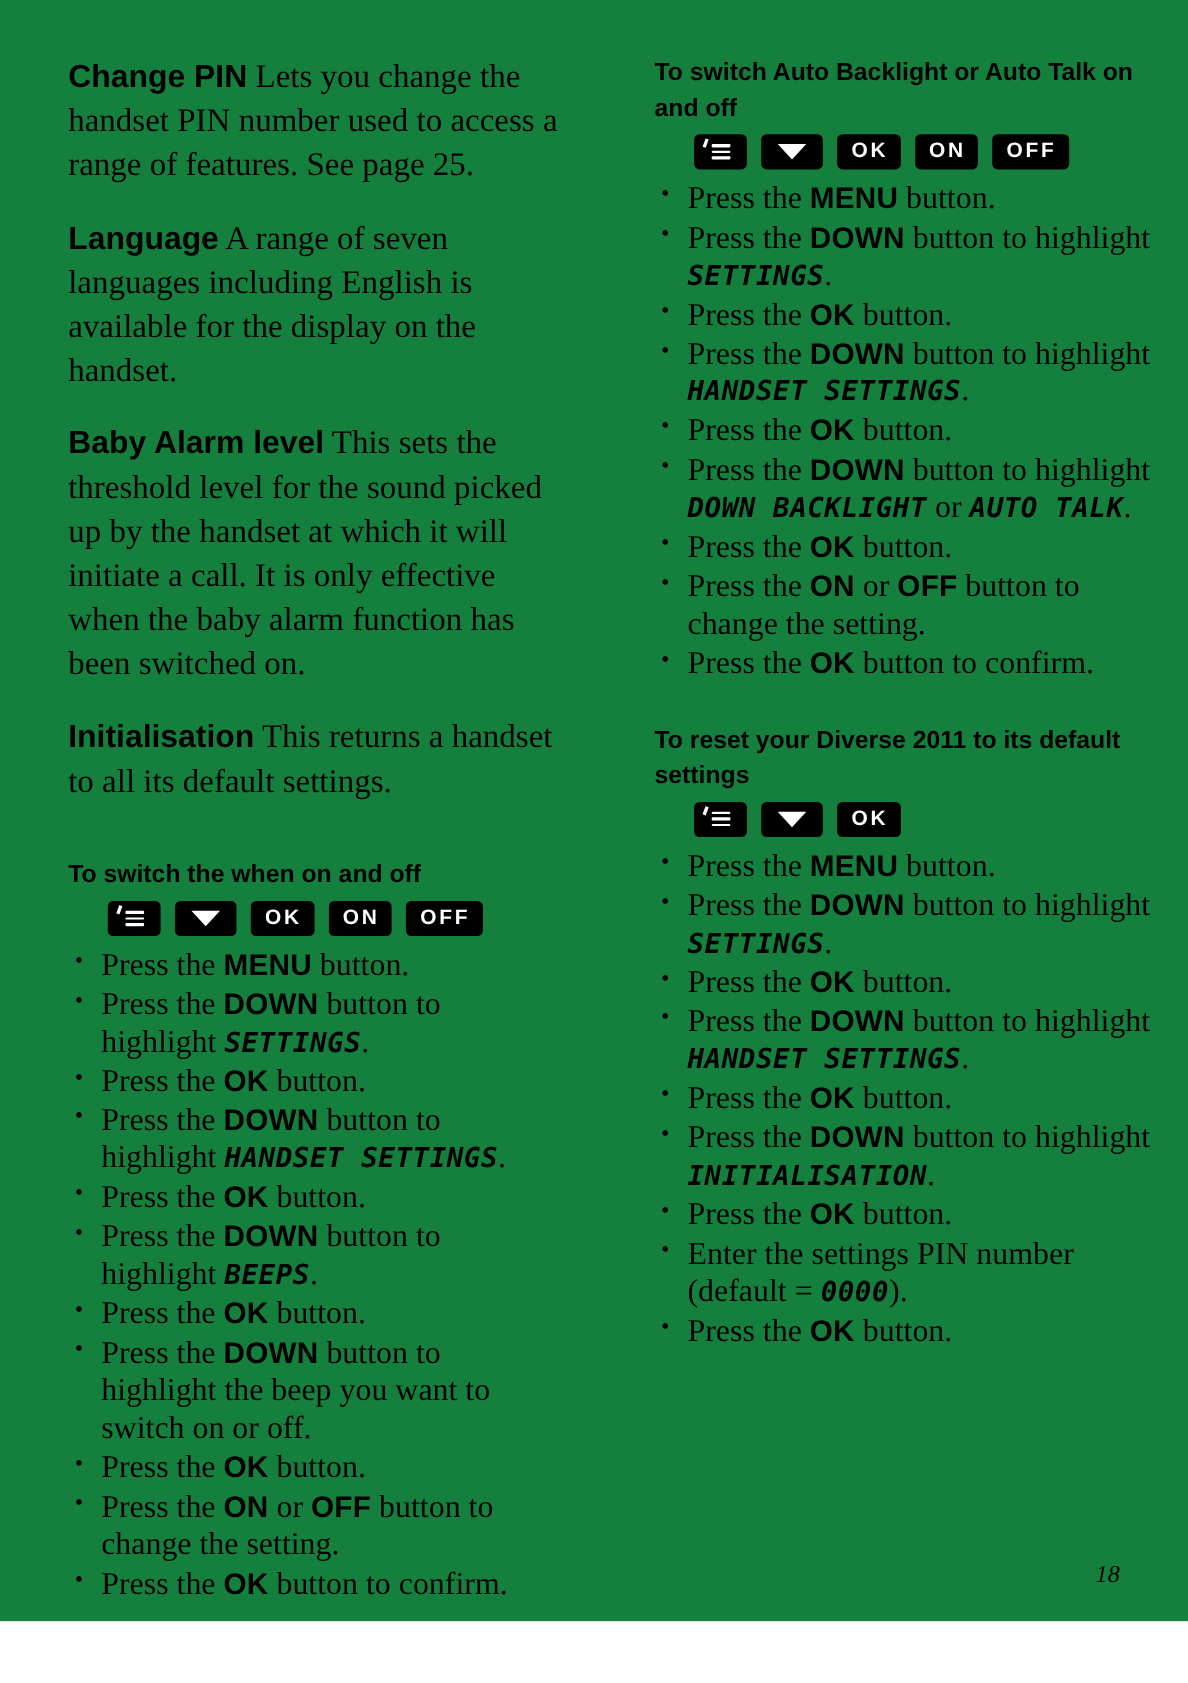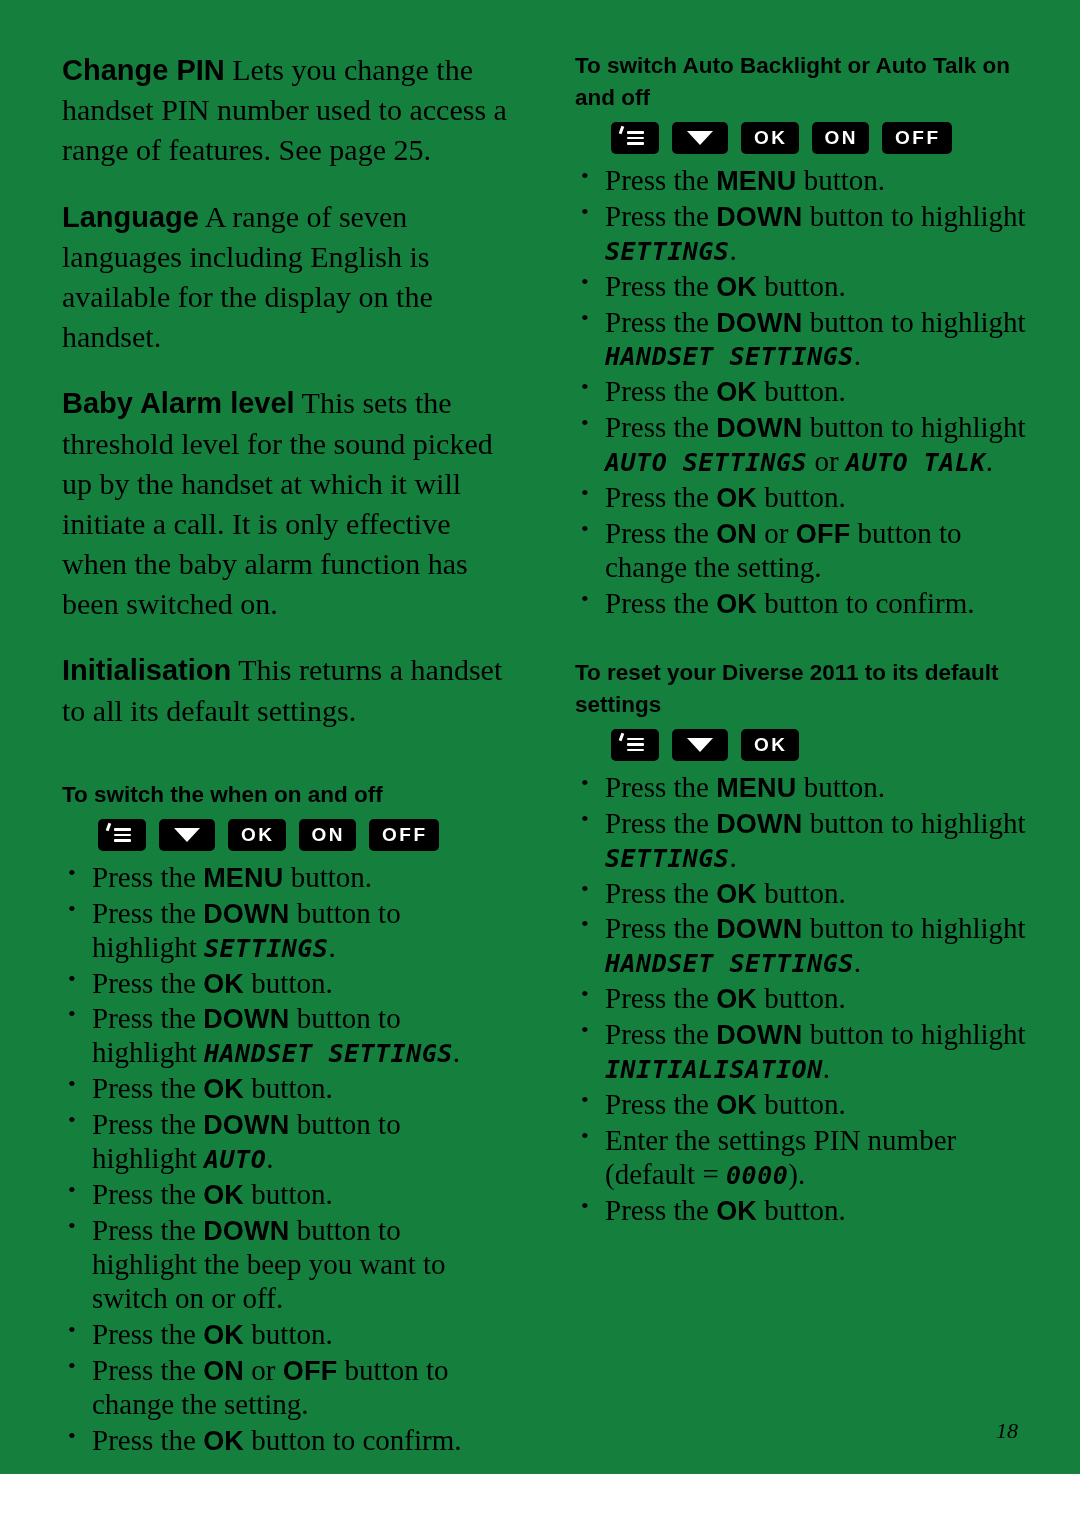--- a/index.html
+++ b/index.html
@@ -18,21 +18,21 @@
   }
   .col {
     position: absolute;
     top: 50px;
   }
   .col-left {
     left: 62px;
     width: 450px;
   }
   .col-right {
-    left: 575px;
+    left: 595px;
     width: 455px;
   }
 
   
   .para {
     font-family: "Liberation Serif", serif;
     font-size: 30px;
     line-height: 1.34;
     margin: 0 0 26px 0;
     text-align: left;
@@ -200,21 +200,21 @@
       <span class="key key-text">ON</span>
       <span class="key key-text">OFF</span>
     </div>
 
     <ul class="steps">
       <li><span>Press the </span><b class="sans">MENU</b><span> button.</span></li>
       <li><span>Press the </span><b class="sans">DOWN</b><span> button to highlight </span><span class="lcd">SETTINGS</span><span>.</span></li>
       <li><span>Press the </span><b class="sans">OK</b><span> button.</span></li>
       <li><span>Press the </span><b class="sans">DOWN</b><span> button to highlight </span><span class="lcd">HANDSET SETTINGS</span><span>.</span></li>
       <li><span>Press the </span><b class="sans">OK</b><span> button.</span></li>
-      <li><span>Press the </span><b class="sans">DOWN</b><span> button to highlight </span><span class="lcd">AUTO</span><span>.</span></li>
+      <li><span>Press the </span><b class="sans">DOWN</b><span> button to highlight </span><span class="lcd">BEEPS</span><span>.</span></li>
       <li><span>Press the </span><b class="sans">OK</b><span> button.</span></li>
       <li><span>Press the </span><b class="sans">DOWN</b><span> button to highlight the beep you want to switch on or off.</span></li>
       <li><span>Press the </span><b class="sans">OK</b><span> button.</span></li>
       <li><span>Press the </span><b class="sans">ON</b><span> or </span><b class="sans">OFF</b><span> button to change the setting.</span></li>
       <li><span>Press the </span><b class="sans">OK</b><span> button to confirm.</span></li>
     </ul>
   </div>
 
   <div class="col col-right">
 
@@ -236,21 +236,21 @@
       <span class="key key-text">ON</span>
       <span class="key key-text">OFF</span>
     </div>
 
     <ul class="steps">
       <li><span>Press the </span><b class="sans">MENU</b><span> button.</span></li>
       <li><span>Press the </span><b class="sans">DOWN</b><span> button to highlight </span><span class="lcd">SETTINGS</span><span>.</span></li>
       <li><span>Press the </span><b class="sans">OK</b><span> button.</span></li>
       <li><span>Press the </span><b class="sans">DOWN</b><span> button to highlight </span><span class="lcd">HANDSET SETTINGS</span><span>.</span></li>
       <li><span>Press the </span><b class="sans">OK</b><span> button.</span></li>
-      <li><span>Press the </span><b class="sans">DOWN</b><span> button to highlight </span><span class="lcd">AUTO SETTINGS</span><span> or </span><span class="lcd">AUTO TALK</span><span>.</span></li>
+      <li><span>Press the </span><b class="sans">DOWN</b><span> button to highlight </span><span class="lcd">DOWN BACKLIGHT</span><span> or </span><span class="lcd">AUTO TALK</span><span>.</span></li>
       <li><span>Press the </span><b class="sans">OK</b><span> button.</span></li>
       <li><span>Press the </span><b class="sans">ON</b><span> or </span><b class="sans">OFF</b><span> button to change the setting.</span></li>
       <li><span>Press the </span><b class="sans">OK</b><span> button to confirm.</span></li>
     </ul>
 
     <div class="spacer-34"></div>
 
     <h3 class="subhead">To reset your Diverse 2011 to its default settings</h3>
 
     <div class="keys">

